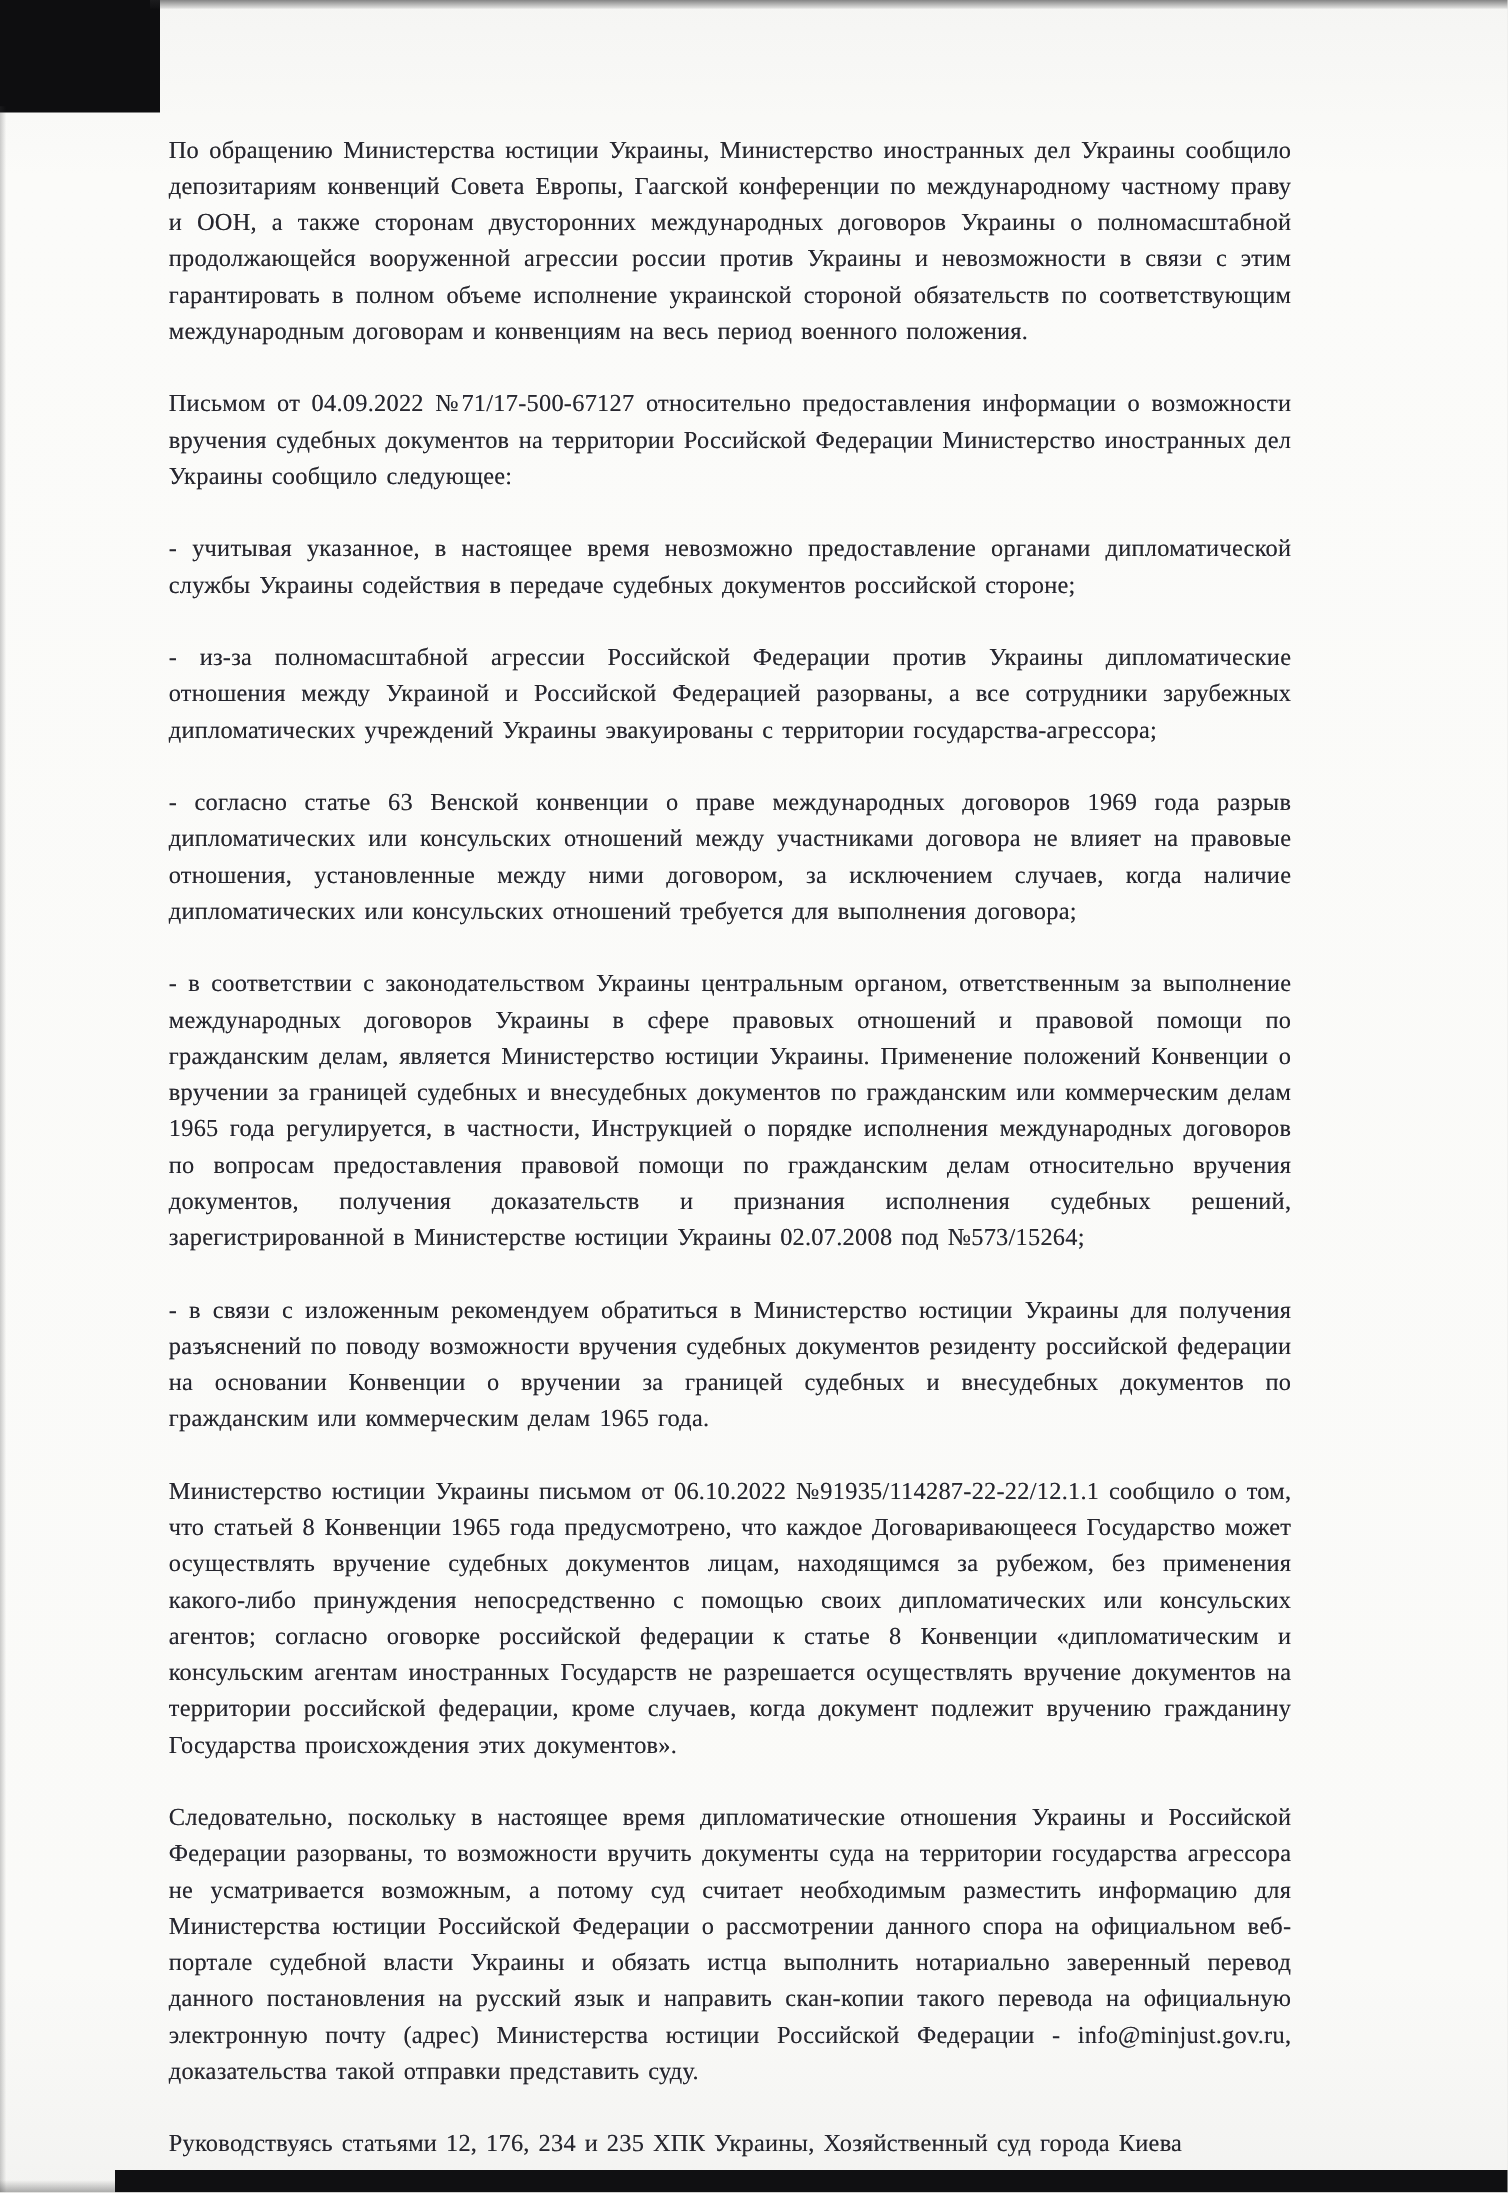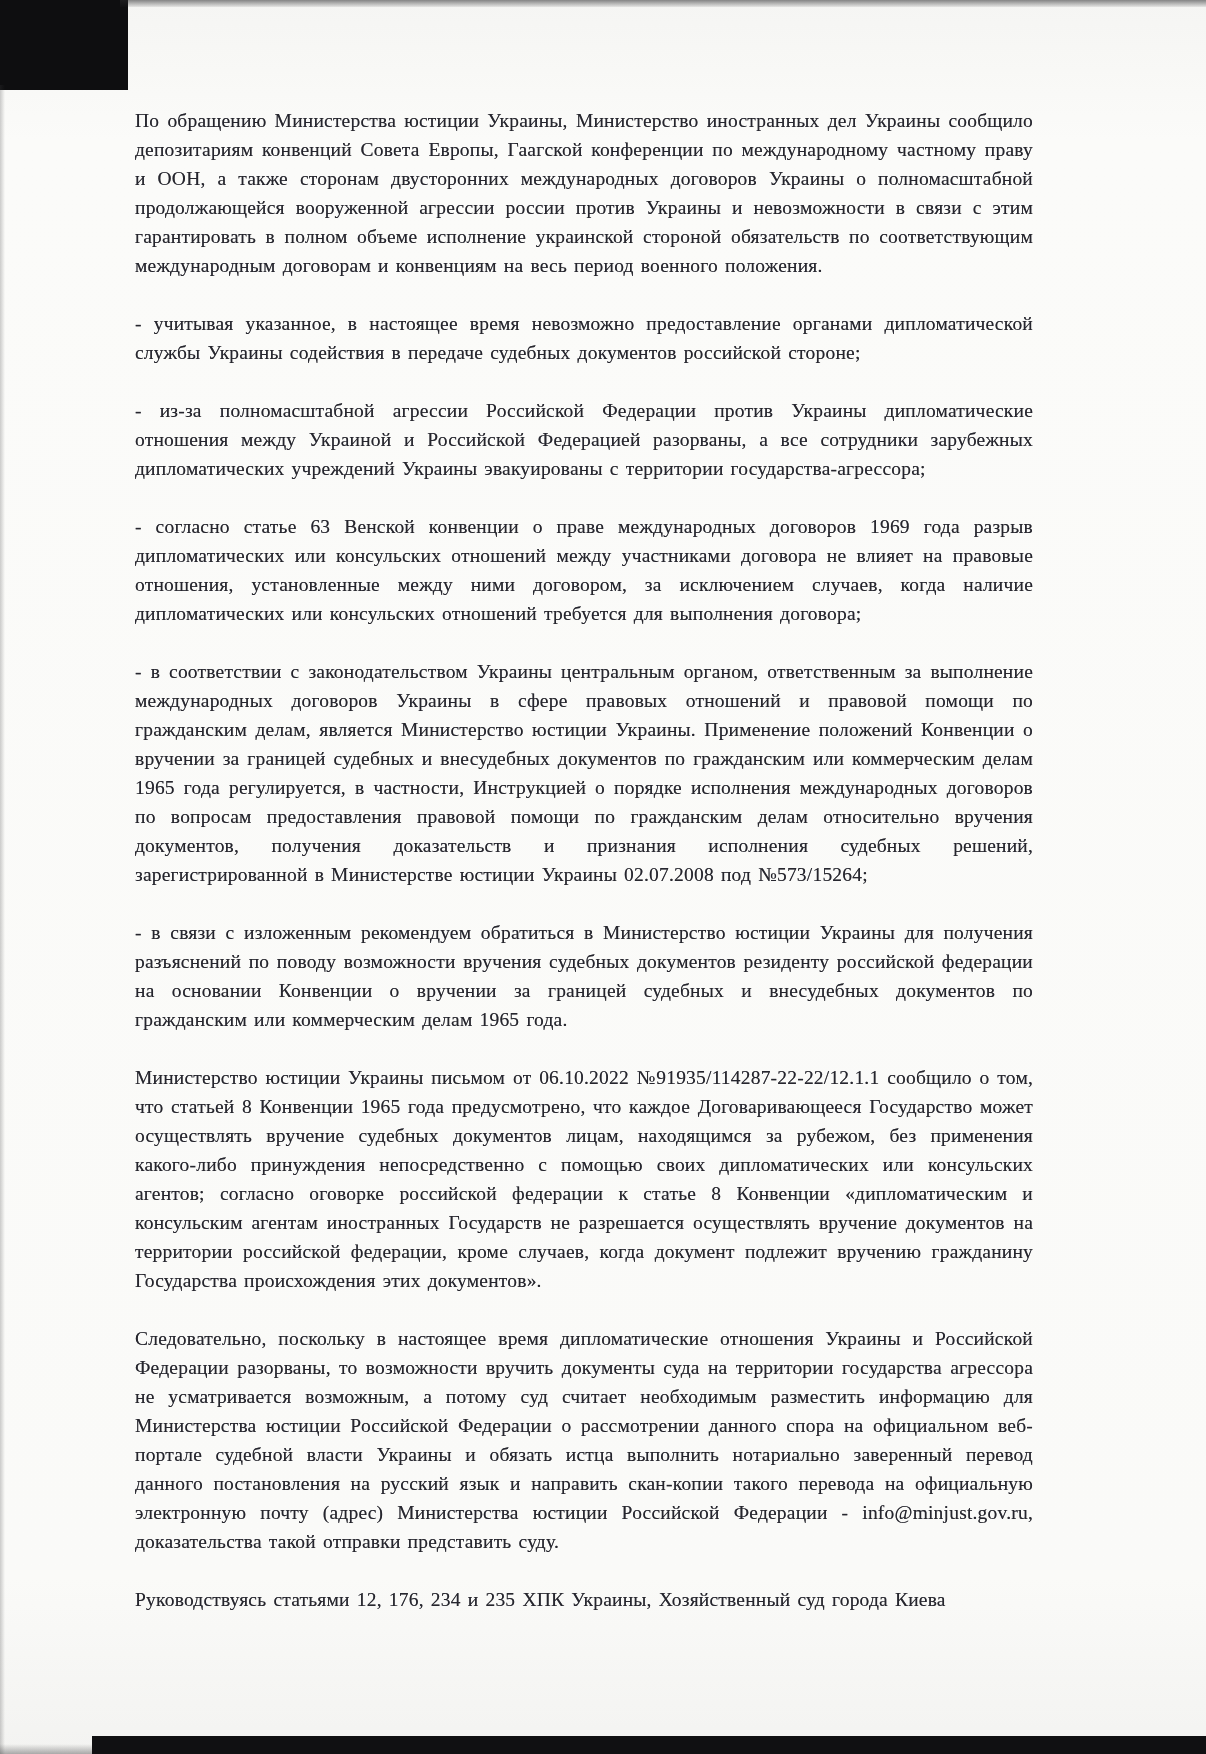--- a/index.html
+++ b/index.html
@@ -78,20 +78,21 @@
 <div class="scan-page">
 
   <div class="scan-corner-tl"></div>
   <div class="scan-top-edge"></div>
   <div class="scan-left-edge"></div>
   <div class="scan-bottom-bar"></div>
   <div class="scan-bottom-smudge"></div>
 
   <div class="doc-body">
     <p>По обращению Министерства юстиции Украины, Министерство иностранных дел Украины сообщило депозитариям конвенций Совета Европы, Гаагской конференции по международному частному праву и ООН, а также сторонам двусторонних международных договоров Украины о полномасштабной продолжающейся вооруженной агрессии россии против Украины и невозможности в связи с этим гарантировать в полном объеме исполнение украинской стороной обязательств по соответствующим международным договорам и конвенциям на весь период военного положения.</p>
+    <p>Письмом от 04.09.2022 №71/17-500-67127 относительно предоставления информации о возможности вручения судебных документов на территории Российской Федерации Министерство иностранных дел Украины сообщило следующее:</p>
     <p>- учитывая указанное, в настоящее время невозможно предоставление органами дипломатической службы Украины содействия в передаче судебных документов российской стороне;</p>
     <p>- из-за полномасштабной агрессии Российской Федерации против Украины дипломатические отношения между Украиной и Российской Федерацией разорваны, а все сотрудники зарубежных дипломатических учреждений Украины эвакуированы с территории государства-агрессора;</p>
     <p>- согласно статье 63 Венской конвенции о праве международных договоров 1969 года разрыв дипломатических или консульских отношений между участниками договора не влияет на правовые отношения, установленные между ними договором, за исключением случаев, когда наличие дипломатических или консульских отношений требуется для выполнения договора;</p>
     <p>- в соответствии с законодательством Украины центральным органом, ответственным за выполнение международных договоров Украины в сфере правовых отношений и правовой помощи по гражданским делам, является Министерство юстиции Украины. Применение положений Конвенции о вручении за границей судебных и внесудебных документов по гражданским или коммерческим делам 1965 года регулируется, в частности, Инструкцией о порядке исполнения международных договоров по вопросам предоставления правовой помощи по гражданским делам относительно вручения документов, получения доказательств и признания исполнения судебных решений, зарегистрированной в Министерстве юстиции Украины 02.07.2008 под №573/15264;</p>
     <p>- в связи с изложенным рекомендуем обратиться в Министерство юстиции Украины для получения разъяснений по поводу возможности вручения судебных документов резиденту российской федерации на основании Конвенции о вручении за границей судебных и внесудебных документов по гражданским или коммерческим делам 1965 года.</p>
     <p>Министерство юстиции Украины письмом от 06.10.2022 №91935/114287-22-22/12.1.1 сообщило о том, что статьей 8 Конвенции 1965 года предусмотрено, что каждое Договаривающееся Государство может осуществлять вручение судебных документов лицам, находящимся за рубежом, без применения какого-либо принуждения непосредственно с помощью своих дипломатических или консульских агентов; согласно оговорке российской федерации к статье 8 Конвенции «дипломатическим и консульским агентам иностранных Государств не разрешается осуществлять вручение документов на территории российской федерации, кроме случаев, когда документ подлежит вручению гражданину Государства происхождения этих документов».</p>
     <p>Следовательно, поскольку в настоящее время дипломатические отношения Украины и Российской Федерации разорваны, то возможности вручить документы суда на территории государства агрессора не усматривается возможным, а потому суд считает необходимым разместить информацию для Министерства юстиции Российской Федерации о рассмотрении данного спора на официальном веб-портале судебной власти Украины и обязать истца выполнить нотариально заверенный перевод данного постановления на русский язык и направить скан-копии такого перевода на официальную электронную почту (адрес) Министерства юстиции Российской Федерации - info@minjust.gov.ru, доказательства такой отправки представить суду.</p>
     <p>Руководствуясь статьями 12, 176, 234 и 235 ХПК Украины, Хозяйственный суд города Киева</p>
   </div>
 

